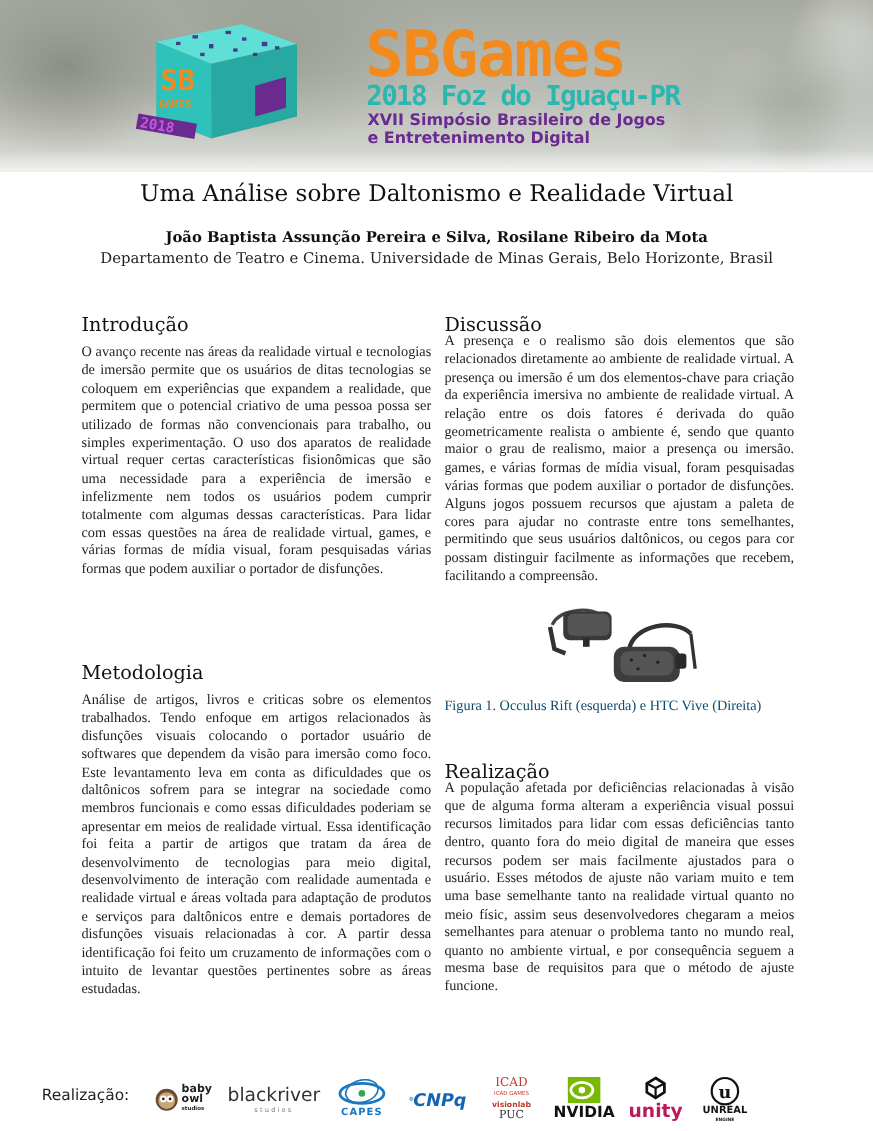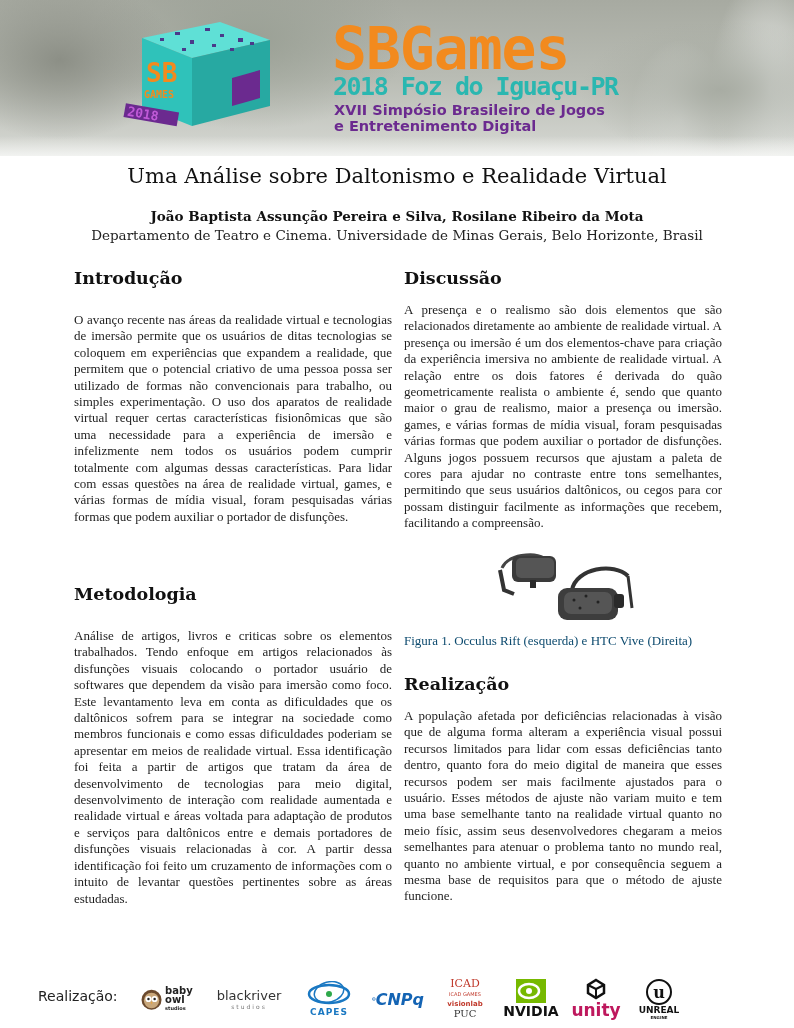--- a/index.html
+++ b/index.html
@@ -53,22 +53,22 @@
   .affiliation {
     position: absolute; left: 0; width: 794px; top: 227px; text-align: center;
     font-family: "DejaVu Serif", serif; font-size: 13.5px; color: #222;
   }
 
   
   .col { position: absolute; width: 318px; }
   .col-left { left: 74px; }
   .col-right { left: 404px; }
   h2 {
-    font-family: "DejaVu Serif", serif; font-weight: bold; font-size: 17.5px;
-    color: #111; position: absolute; left: 0; white-space: nowrap;
+    font-family: "DejaVu Serif", serif; font-weight: normal; font-size: 17.5px;
+    color: #111; position: absolute; left: 0; white-space: nowrap; margin-top: 18px;
   }
   p.body {
     position: absolute; left: 0; width: 318px;
     font-family: "Liberation Serif", serif; font-size: 13px; line-height: 16.4px;
     text-align: justify; hyphens: auto; color: #1d1d1d;
   }
 
   .figure { position: absolute; left: 90px; top: 280px; width: 150px; height: 78px; }
   .caption {
     position: absolute; left: 0; top: 365px; width: 330px; white-space: nowrap;
@@ -181,21 +181,21 @@
         <circle cx="19" cy="15" r="1.6" fill="#222"></circle>
       <polygon points="14,19 16,19 15,22" fill="#e8a23a"></polygon>
     </svg>
     <div style="line-height:9px; margin-left:2px;">
       <div class="logo-text" style="font-size:10px; color:#222;">baby owl</div>
       <div class="logo-text" style="font-size:5px; color:#222;">studios</div>
     </div>
   </div>
 
   <div class="logo" style="left:214px; width:70px; flex-direction:column;">
-    <div style="font-family:'DejaVu Sans',sans-serif; font-size:13px; color:#333;">blackriver</div>
+    <div style="font-family:'DejaVu Sans',sans-serif; font-size:17px; color:#333;">blackriver</div>
     <div style="font-family:'DejaVu Sans',sans-serif; font-size:6px; letter-spacing:2px; color:#777;">studios</div>
   </div>
 
   <div class="logo" style="left:302px; width:54px; flex-direction:column;">
     <svg width="46" height="26" viewBox="0 0 46 26">
       <ellipse cx="23" cy="13" rx="20" ry="9" fill="none" stroke="#1a78c2" stroke-width="2.5"></ellipse>
       <ellipse cx="23" cy="11" rx="15" ry="10" fill="none" stroke="#1a78c2" stroke-width="1.5" transform="rotate(-15 23 11)"></ellipse>
       <circle cx="23" cy="13" r="3" fill="#2ea84a"></circle>
     </svg>
     <div class="logo-text" style="font-size:9px; color:#1a78c2; letter-spacing:1px;">CAPES</div>

